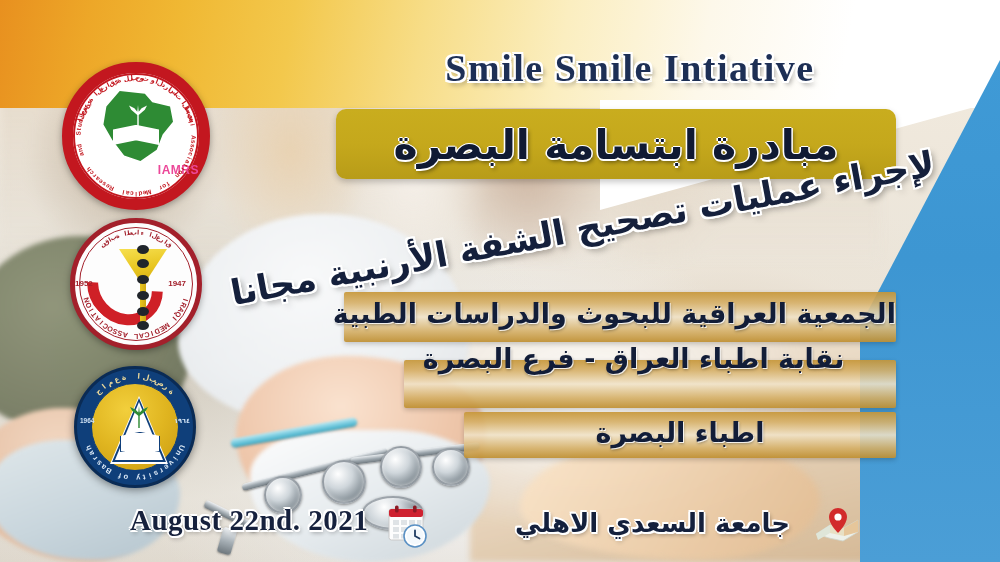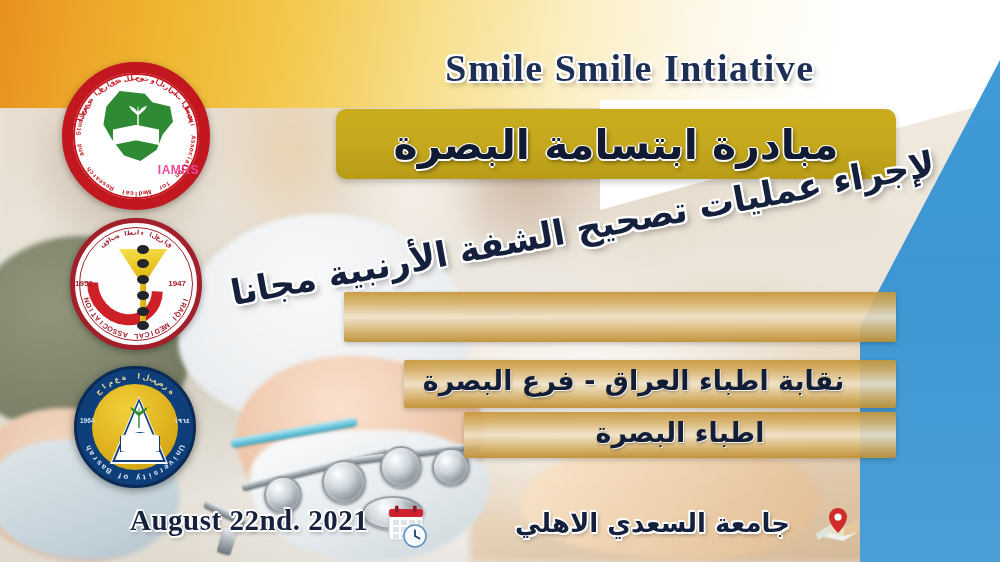--- a/index.html
+++ b/index.html
@@ -208,21 +208,21 @@
                  3px 4px 6px rgba(0,0,0,.35);
     white-space:nowrap;
   }
   .ar-org {
     position:absolute; text-align:center;
     font-size:27px; font-weight:bold; color:#121d38;
     text-shadow: 1px 1px 0 rgba(255,255,255,.85), 1px 2px 3px rgba(0,0,0,.30);
     white-space:nowrap;
   }
   .ar-org-1 { left:344px; top:298px; width:552px; }
-  .ar-org-2 { left:404px; top:365px; width:459px; }
+  .ar-org-2 { left:404px; top:343px; width:459px; }
   .ar-org-3 { left:464px; top:417px; width:432px; }
 
   .date-text {
     position:absolute; left:130px; top:504px; width:250px;
     font-family:"Liberation Serif","DejaVu Serif",serif;
     font-weight:bold; font-size:29px; letter-spacing:.5px;
     color:#16213d; text-align:left;
     text-shadow: 1.6px 0 0 #fff, -1.6px 0 0 #fff, 0 1.6px 0 #fff, 0 -1.6px 0 #fff,
                  1.6px 1.6px 0 #fff, -1.6px -1.6px 0 #fff,
                  2px 3px 4px rgba(0,0,0,.32);
@@ -414,20 +414,21 @@
   <div class="blue-panel"></div>
 
   <div class="en-title">Smile Smile Intiative</div>
 
   <div class="gold-title-band"></div>
   <div class="ar ar-title">مبادرة ابتسامة البصرة</div>
 
   <div class="ar ar-rotated">لإجراء عمليات تصحيح الشفة الأرنبية مجانا</div>
 
   <div class="tan-band tan-1"></div>
+  <div class="ar ar-org ar-org-1">الجمعية العراقية للبحوث والدراسات  الطبية</div>
 
   <div class="tan-band tan-2"></div>
   <div class="ar ar-org ar-org-2">نقابة اطباء العراق - فرع البصرة</div>
 
   <div class="tan-band tan-3"></div>
   <div class="ar ar-org ar-org-3">اطباء البصرة</div>
 
   <div class="date-text">August 22nd. 2021</div>
 
   <div class="icon-cal">

